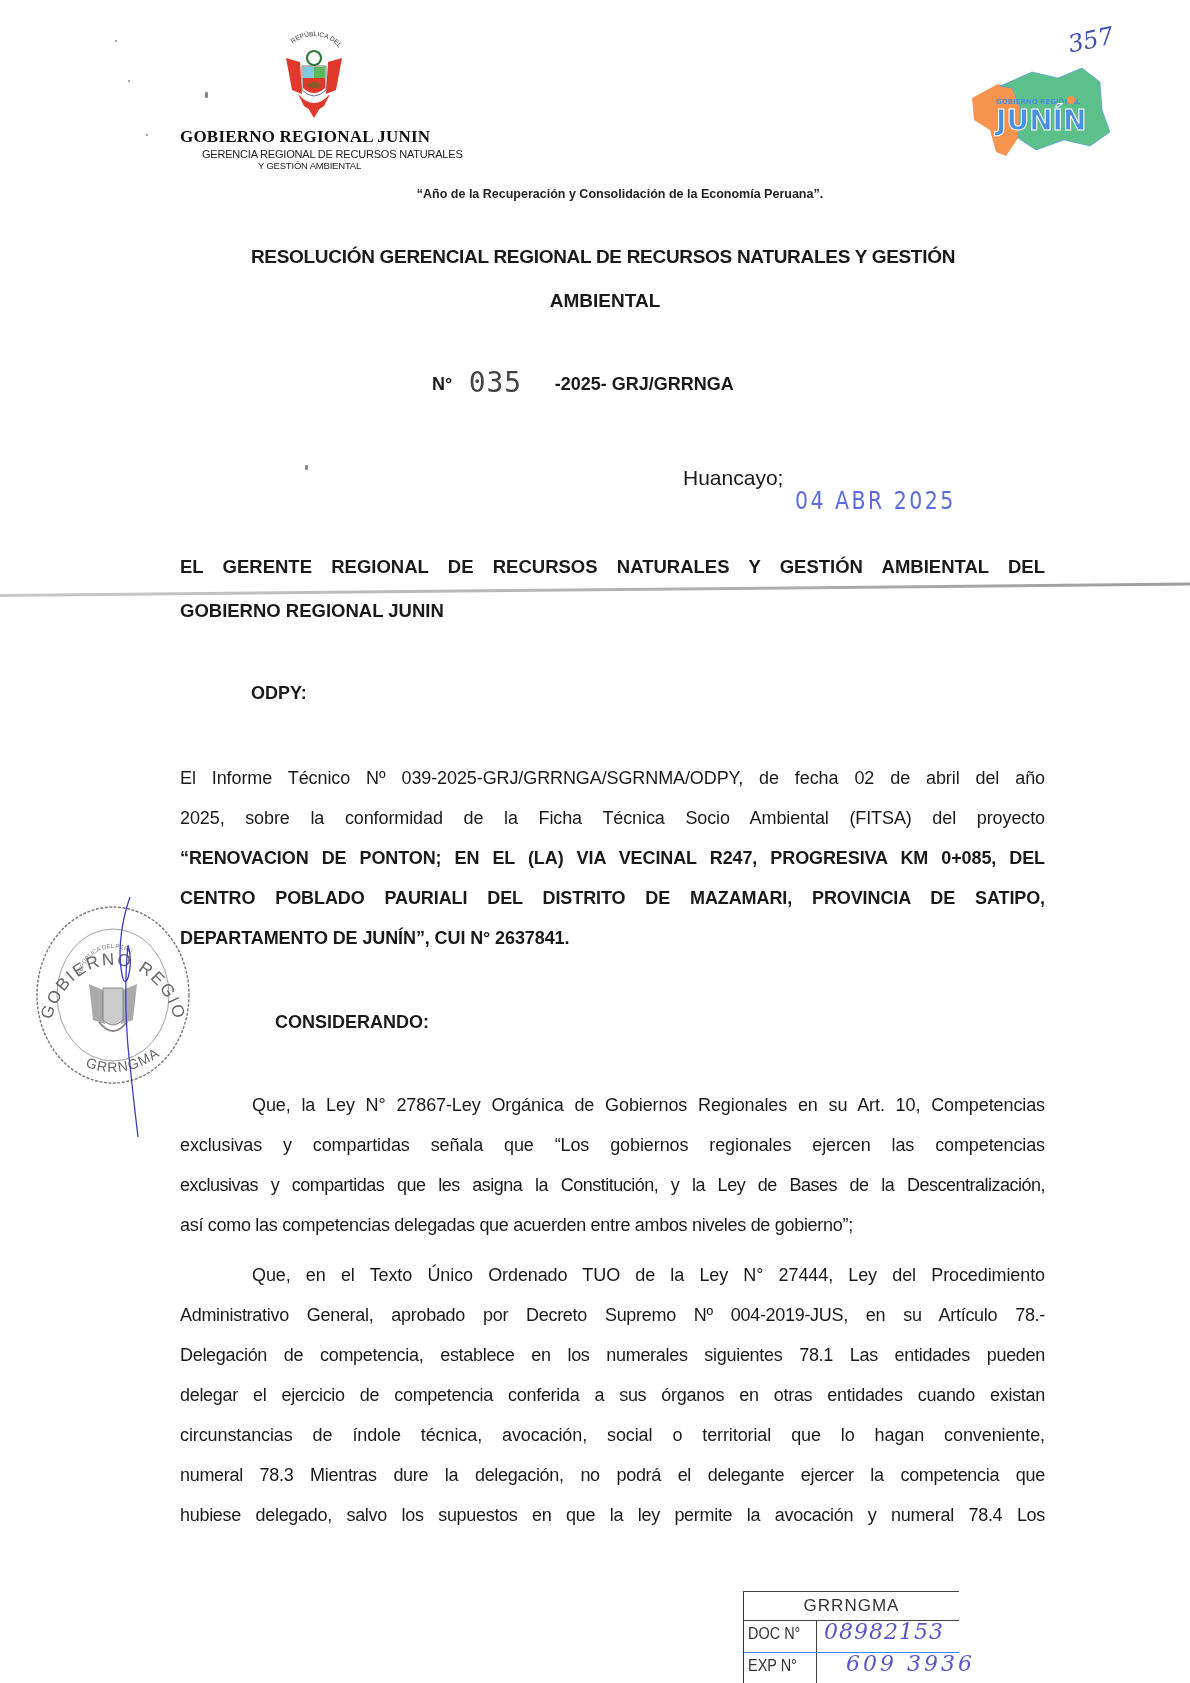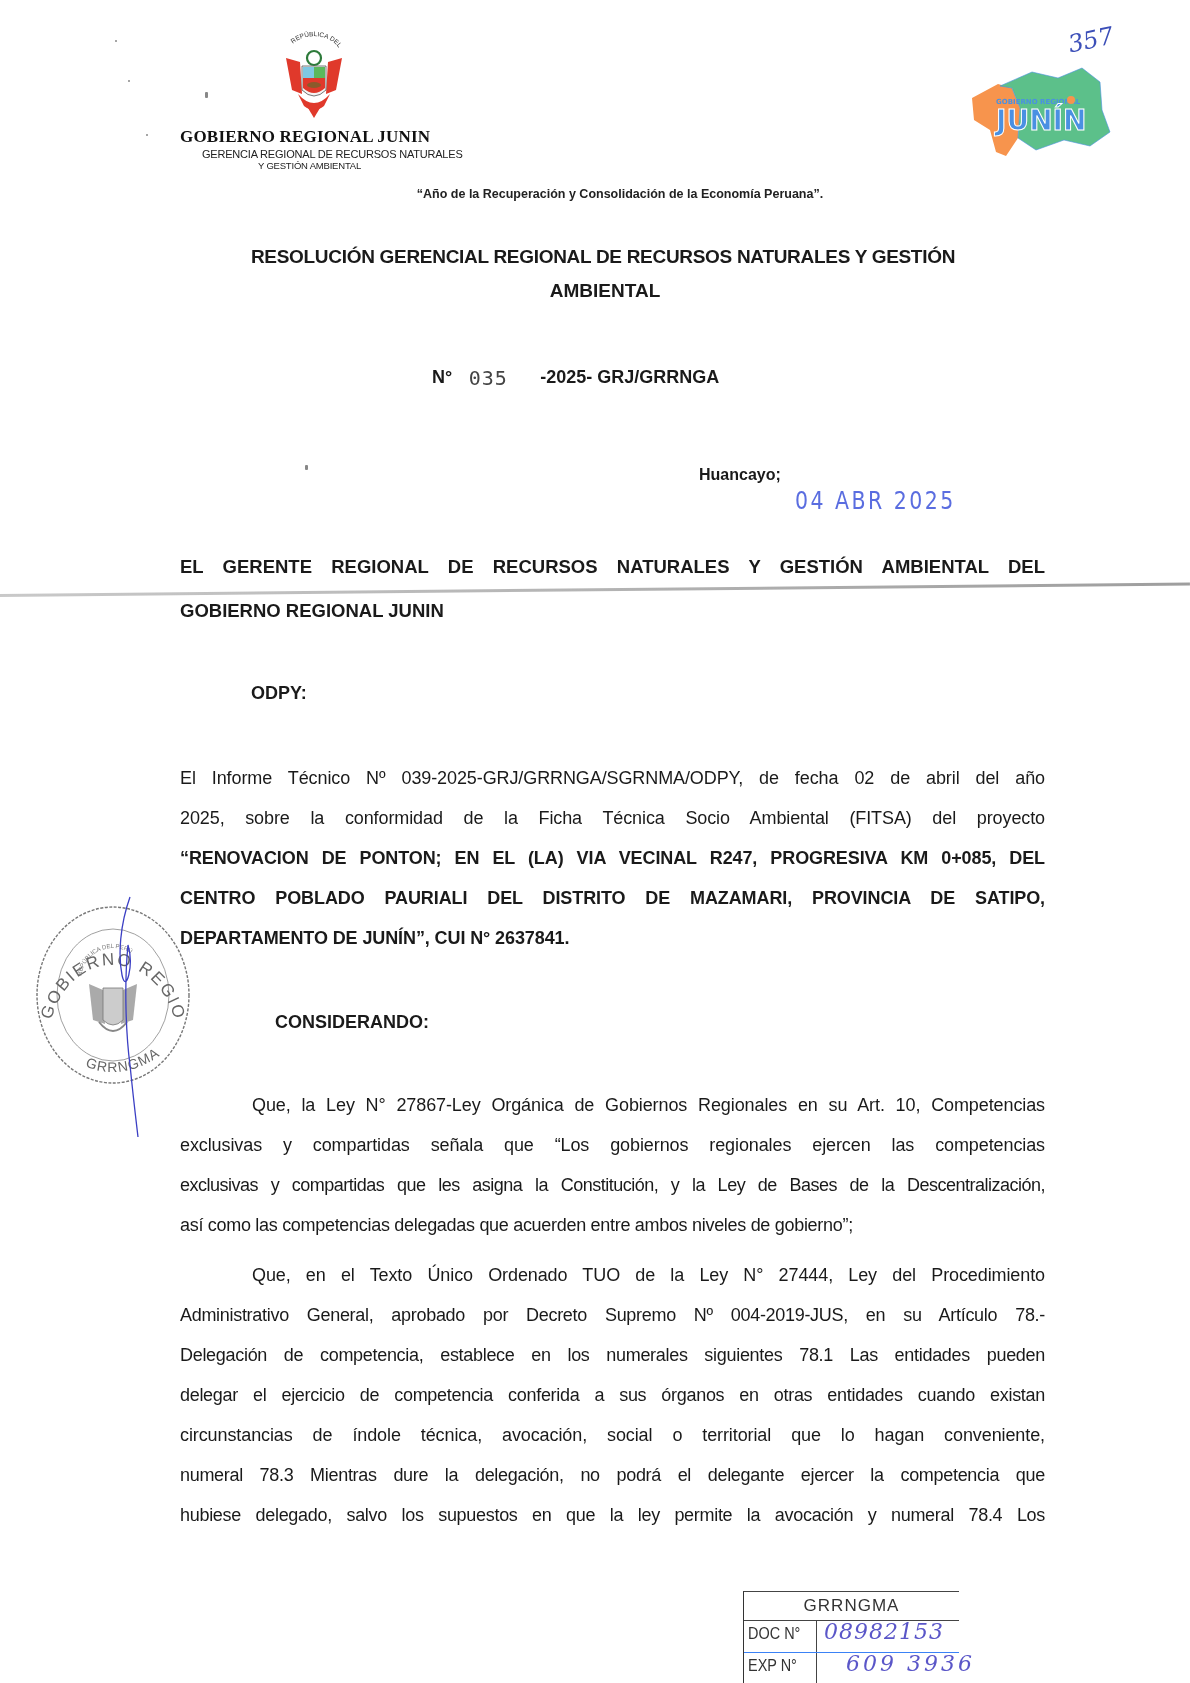--- a/index.html
+++ b/index.html
@@ -15,30 +15,30 @@
   .gob-sub2 { left: 258px; top: 160px; font-size: 9.5px; color: #222; white-space: nowrap; letter-spacing: -0.2px; }
   .motto { left: 0; width: 1190px; top: 187px; text-align: center; font-size: 12.5px; font-weight: bold;
            color: #222; padding-left: 50px; box-sizing: border-box; }
   .junin-logo { left: 960px; top: 60px; width: 160px; height: 100px; }
   .hand-357 { left: 1068px; top: 26px; font-family: "DejaVu Serif", serif; font-style: italic;
               color: #3c4fb8; font-size: 24px; transform: rotate(-12deg); }
 
   
   .title1 { left: 0; width: 1190px; top: 246px; text-align: center; font-weight: bold; font-size: 19px;
             letter-spacing: -0.3px; padding-left: 16px; box-sizing: border-box; }
-  .title2 { left: 0; width: 1190px; top: 280px; text-align: center; font-weight: bold; font-size: 19px;
+  .title2 { left: 0; width: 1190px; top: 290px; text-align: center; font-weight: bold; font-size: 19px;
             padding-left: 20px; box-sizing: border-box; }
   .num-row { left: 432px; top: 366px; white-space: nowrap; }
   .num-label { font-weight: bold; font-size: 18px; vertical-align: baseline; }
-  .num-value { font-family: "DejaVu Sans Mono", monospace; font-size: 20px; color: #444; margin: 0 28px 0 12px;
+  .num-value { font-family: "DejaVu Sans Mono", monospace; font-size: 28px; color: #444; margin: 0 28px 0 12px;
                letter-spacing: 1px; vertical-align: -2px; }
   .num-suffix { font-weight: bold; font-size: 18px; }
 
   
-  .place { left: 683px; top: 466px; font-weight: bold; font-size: 16px; margin-left: 16px; }
+  .place { left: 683px; top: 466px; font-weight: normal; font-size: 21px; }
   .date-stamp { left: 795px; top: 486px; font-family: "DejaVu Sans", sans-serif; font-size: 25px; color: #5a6de0;
                 letter-spacing: 3px; white-space: nowrap; transform: scaleX(0.82); transform-origin: left; }
 
   
   .txt { left: 180px; width: 865px; font-size: 18px; line-height: 40px; text-align: justify; text-align-last: justify;
          letter-spacing: -0.1px; }
   .txt.last { text-align-last: left; }
   .bold { font-weight: bold; }
   .heading { left: 180px; width: 865px; font-size: 18.5px; font-weight: bold; text-align: justify; text-align-last: justify; }
   .heading2 { left: 180px; font-size: 18.5px; font-weight: bold; }

